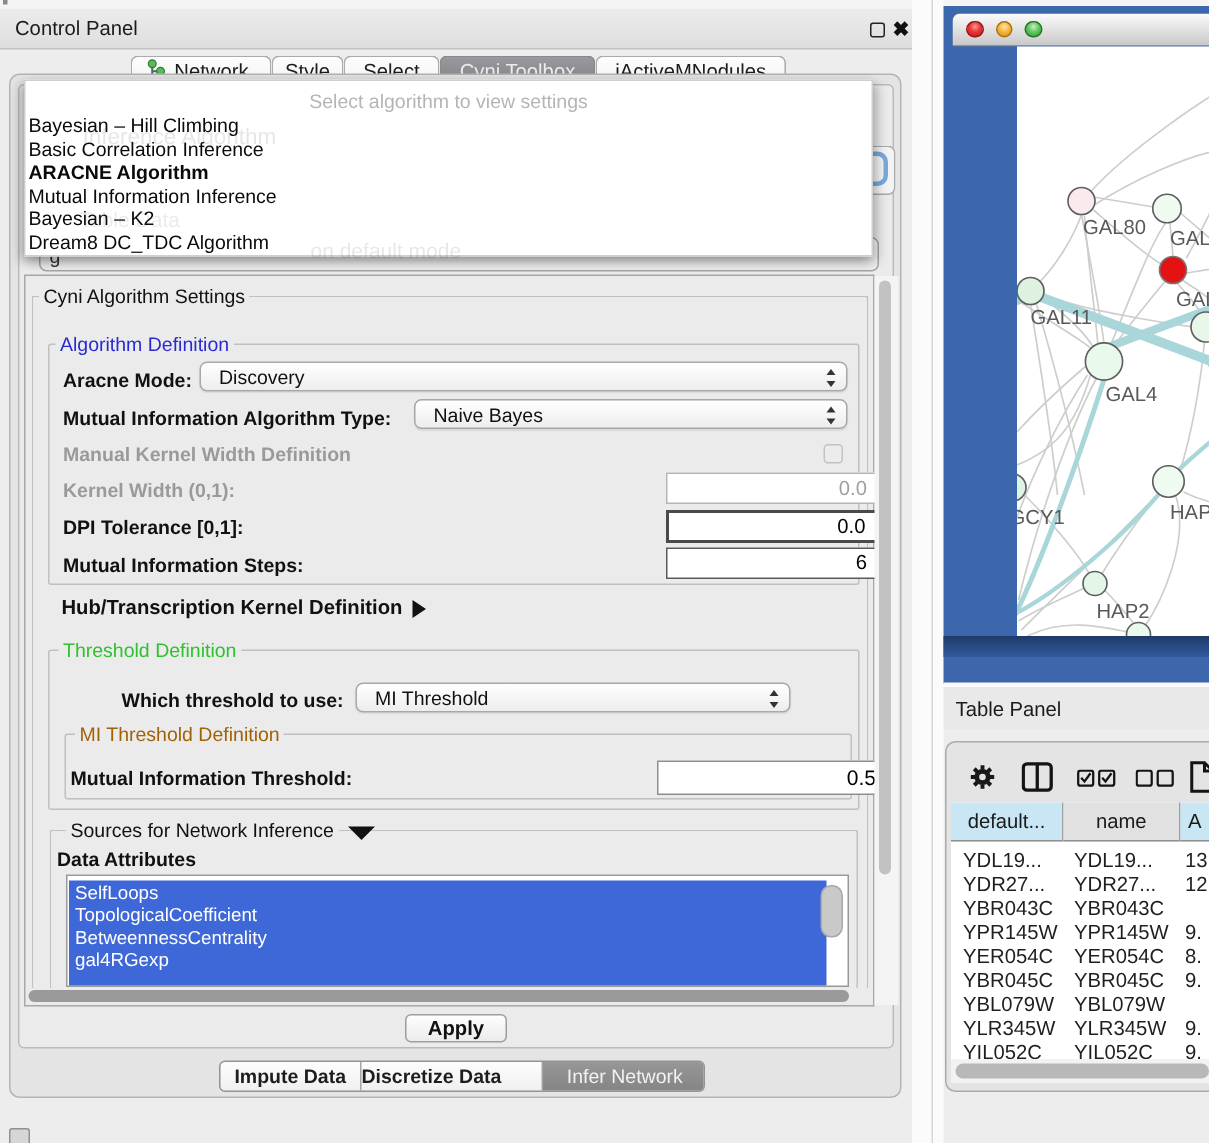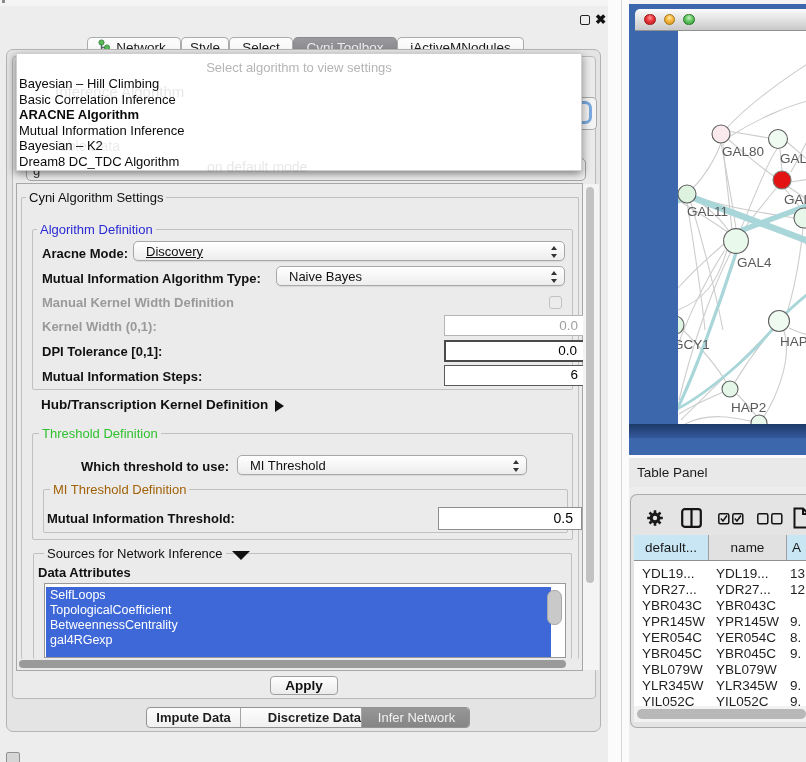--- a/index.html
+++ b/index.html
@@ -49,20 +49,23 @@
 #tbl{left:634px;top:535px;width:172px;height:187px;background:#fff;}
 .hcell{position:absolute;top:0;height:26px;box-sizing:border-box;border-right:1px solid #9f9f9f;border-bottom:1px solid #8f8f8f;font-size:13.5px;color:#1a1a1a;text-align:center;line-height:26px;}
 .trow{position:absolute;font-size:13.5px;color:#1f1f1f;white-space:nowrap;}
 </style>
 </head>
 <body>
 <div id="page">
 <div class="abs" id="topstrip"></div>
 <div class="abs" style="left:2px;top:0;width:3px;height:3px;background:#8a8a8a;"></div>
 <div class="abs" id="cpbg"></div>
+<div class="abs" id="titlebar">
+      <span class="t">Control Panel</span>
+    </div>
 <div class="winbtn" style="left:580px;top:15px;width:8px;height:8px;border:1.6px solid #222;border-radius:2px;"></div>
 <div class="winbtn" style="left:595px;top:11px;font-size:13.5px;font-weight:bold;color:#111;">✖</div>
 
 <div class="tab" style="left:87px;width:94px;padding-left:14px;">Network</div>
 <svg class="abs" style="left:98px;top:39px;" width="13" height="15" viewBox="0 0 13 15">
 <path d="M3.5 4.5 V12 M3.5 8.5 H8 M8 8.5 V12.5" stroke="#55636f" stroke-width="1.4" fill="none"></path>
 <circle cx="3.5" cy="3.5" r="2.6" fill="#57b957" stroke="#2e7d32" stroke-width="0.8"></circle>
 <circle cx="9" cy="8.5" r="2.6" fill="#57b957" stroke="#2e7d32" stroke-width="0.8"></circle>
 <circle cx="8" cy="13.2" r="2.4" fill="#57b957" stroke="#2e7d32" stroke-width="0.8"></circle>
 </svg>
@@ -80,21 +83,21 @@
 
 <div class="abs" style="left:26px;top:158px;width:560px;height:23px;box-sizing:border-box;border:1px solid #a5a5a5;border-radius:5px;background:linear-gradient(#fbfbfb,#ececec);"></div>
 <div class="abs" style="left:33px;top:163px;font-size:13px;color:#333;">g</div>
 
 <div class="grp" style="left:21px;top:197px;width:558px;height:462px;border-bottom:none;"></div>
 <div class="grplbl" style="left:26px;top:190px;color:#111;">Cyni Algorithm Settings</div>
 
 <div class="grp" style="left:32px;top:229px;width:541px;height:161px;"></div>
 <div class="grplbl" style="left:37px;top:222px;color:#2a2ad4;">Algorithm Definition</div>
 <div class="blbl" style="left:42px;top:246px;">Aracne Mode:</div>
-<div class="combo" style="left:133px;top:241px;width:432px;text-decoration:underline;">Discovery<span class="car"></span></div>
+<div class="combo" style="left:133px;top:241px;width:432px;">Discovery<span class="car"></span></div>
 <div class="blbl" style="left:42px;top:271px;">Mutual Information Algorithm Type:</div>
 <div class="combo" style="left:276px;top:266px;width:289px;">Naive Bayes<span class="car"></span></div>
 <div class="glbl" style="left:42px;top:295px;">Manual Kernel Width Definition</div>
 <div class="abs" style="left:549px;top:296px;width:13px;height:13px;box-sizing:border-box;border:1px solid #c2c2c2;border-radius:3px;background:#ececec;"></div>
 <div class="glbl" style="left:42px;top:319px;">Kernel Width (0,1):</div>
 <div class="inp" style="left:424px;top:315px;width:143px;height:21px;border:1px solid #b5b5b5;color:#9f9f9f;line-height:19px;">0.0</div>
 <div class="blbl" style="left:42px;top:344px;">DPI Tolerance [0,1]:</div>
 <div class="inp" style="left:424px;top:340px;width:143px;height:22px;border:2px solid #4a4a4a;color:#000;line-height:18px;">0.0</div>
 <div class="blbl" style="left:42px;top:369px;">Mutual Information Steps:</div>
 <div class="inp" style="left:424px;top:365px;width:143px;height:21px;border:1.5px solid #5a5a5a;color:#000;line-height:18px;">6</div>
@@ -102,38 +105,38 @@
 <div class="abs" style="left:275px;top:400px;width:0;height:0;border-top:6.5px solid transparent;border-bottom:6.5px solid transparent;border-left:9px solid #111;"></div>
 
 <div class="grp" style="left:32px;top:433px;width:541px;height:107px;"></div>
 <div class="grplbl" style="left:39px;top:426px;color:#2fc12f;">Threshold Definition</div>
 <div class="blbl" style="left:81px;top:459px;">Which threshold to use:</div>
 <div class="combo" style="left:237px;top:455px;width:290px;">MI Threshold<span class="car"></span></div>
 
 <div class="grp" style="left:43px;top:489px;width:525px;height:44px;"></div>
 <div class="grplbl" style="left:50px;top:482px;color:#a16207;">MI Threshold Definition</div>
 <div class="blbl" style="left:47px;top:511px;">Mutual Information Threshold:</div>
-<div class="inp" style="left:418px;top:507px;width:144px;height:23px;border:1px solid #8e8e8e;color:#000;line-height:21px;font-size:14px;">0.5</div>
+<div class="inp" style="left:418px;top:507px;width:155px;height:23px;border:1px solid #8e8e8e;color:#000;line-height:21px;font-size:14px;">0.5</div>
 
 <div class="grp" style="left:33px;top:553px;width:539px;height:106px;border-bottom:none;"></div>
 <div class="grplbl" style="left:44px;top:546px;color:#111;">Sources for Network Inference</div>
 <div class="abs" style="left:232px;top:551px;width:0;height:0;border-left:9px solid transparent;border-right:9px solid transparent;border-top:9px solid #111;"></div>
 <div class="blbl" style="left:38px;top:565px;">Data Attributes</div>
 <div class="abs" style="left:44px;top:583px;width:522px;height:75px;box-sizing:border-box;border:1px solid #999;background:#fff;overflow:hidden;">
   <div style="position:absolute;left:1px;top:3px;width:501px;height:72px;background:#3e68d8;color:#fff;font-size:12.5px;line-height:14.9px;padding:1px 0 0 4px;">SelfLoops<br>TopologicalCoefficient<br>BetweennessCentrality<br>gal4RGexp</div>
   <div style="position:absolute;right:3px;top:6px;width:13px;height:33px;background:#c9c9c9;border:1px solid #a8a8a8;border-radius:7px;"></div>
 </div>
 
 <div class="abs" style="left:19px;top:660px;width:547px;height:8px;background:#9a9a9a;border-radius:4px;"></div>
 
 <div class="abs" style="left:270px;top:676px;width:68px;height:19px;box-sizing:border-box;border:1px solid #9f9f9f;border-radius:4px;background:linear-gradient(#fefefe,#ebebeb);text-align:center;font-size:13.5px;font-weight:bold;color:#111;line-height:18px;">Apply</div>
 
 <div class="abs" style="left:146px;top:707px;width:324px;height:21px;box-sizing:border-box;border:1px solid #949494;border-radius:4px;background:linear-gradient(#fdfdfd,#f0f0f0);overflow:hidden;">
   <div style="position:absolute;left:0;top:0;width:94px;height:21px;text-align:center;font-size:13px;font-weight:bold;color:#1d1d1d;line-height:20px;border-right:1px solid #a5a5a5;box-sizing:border-box;">Impute Data</div>
-  <div style="position:absolute;left:94px;top:0;width:121px;height:21px;text-align:right;font-size:13px;font-weight:bold;color:#1d1d1d;line-height:20px;border-right:1px solid #a5a5a5;box-sizing:border-box;">Discretize Data</div>
+  <div style="position:absolute;left:94px;top:0;width:121px;height:21px;text-align:left;font-size:13px;font-weight:bold;color:#1d1d1d;line-height:20px;border-right:1px solid #a5a5a5;box-sizing:border-box;">Discretize Data</div>
   <div style="position:absolute;left:215px;top:0;width:109px;height:21px;text-align:center;font-size:13px;color:#f2f2f2;line-height:20px;background:linear-gradient(#979797,#838383);">Infer Network</div>
 </div>
 
 <div class="abs" style="left:6px;top:752px;width:12px;height:10px;background:#d6d6d6;border:1.5px solid #909090;border-radius:2px;"></div>
 
 <div class="abs" style="left:583px;top:184px;width:16px;height:486px;background:#f4f4f4;"></div>
 <div class="abs" style="left:586px;top:187px;width:8px;height:396px;background:#c2c2c2;border-radius:4px;"></div>
 
 <div class="abs" id="popup">
   <div class="hd">Select algorithm to view settings</div>

